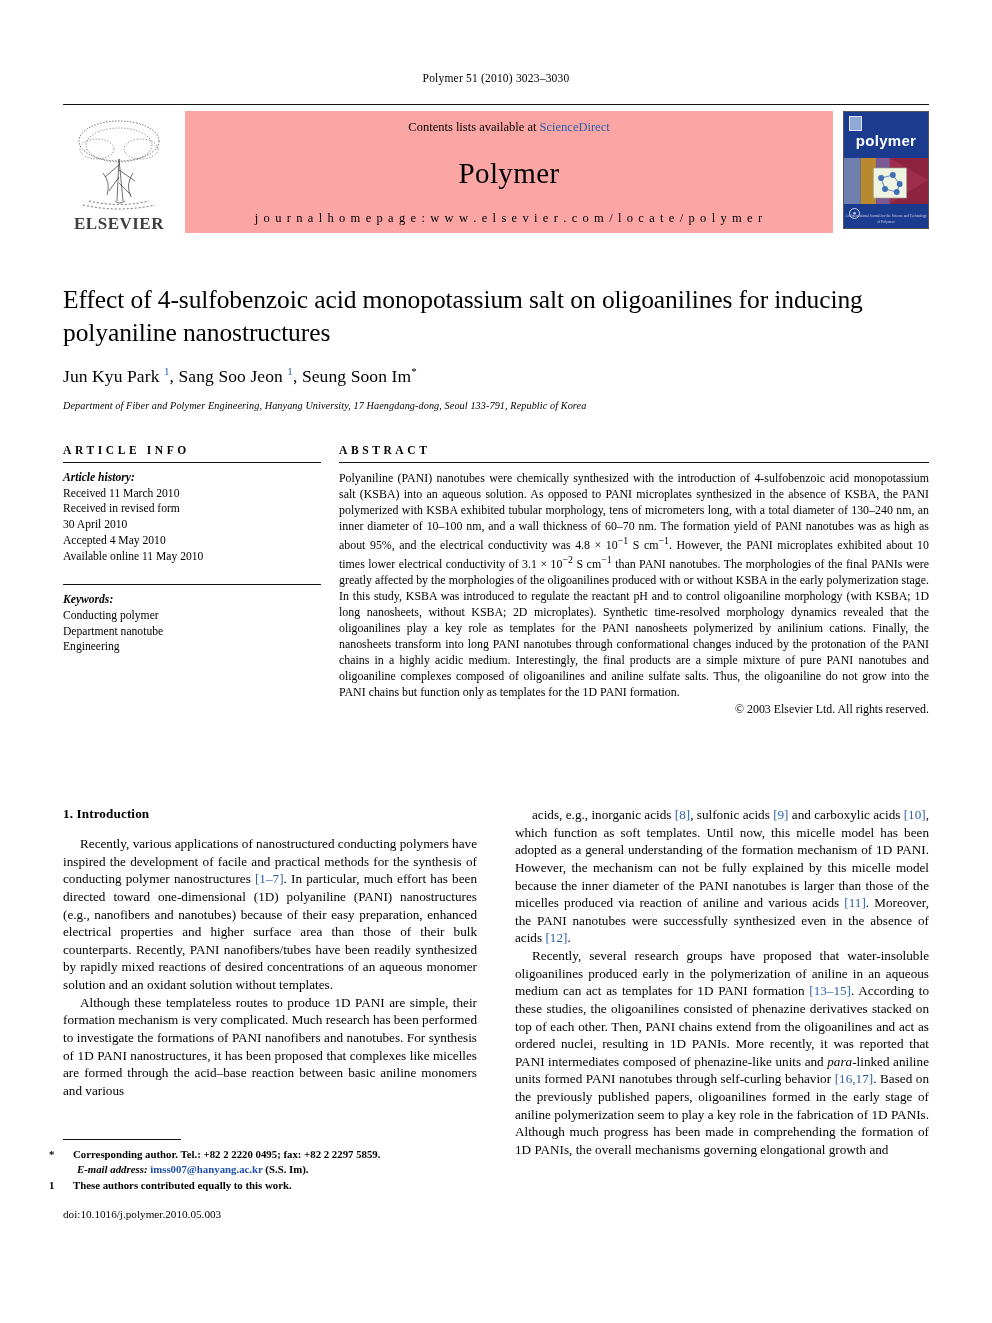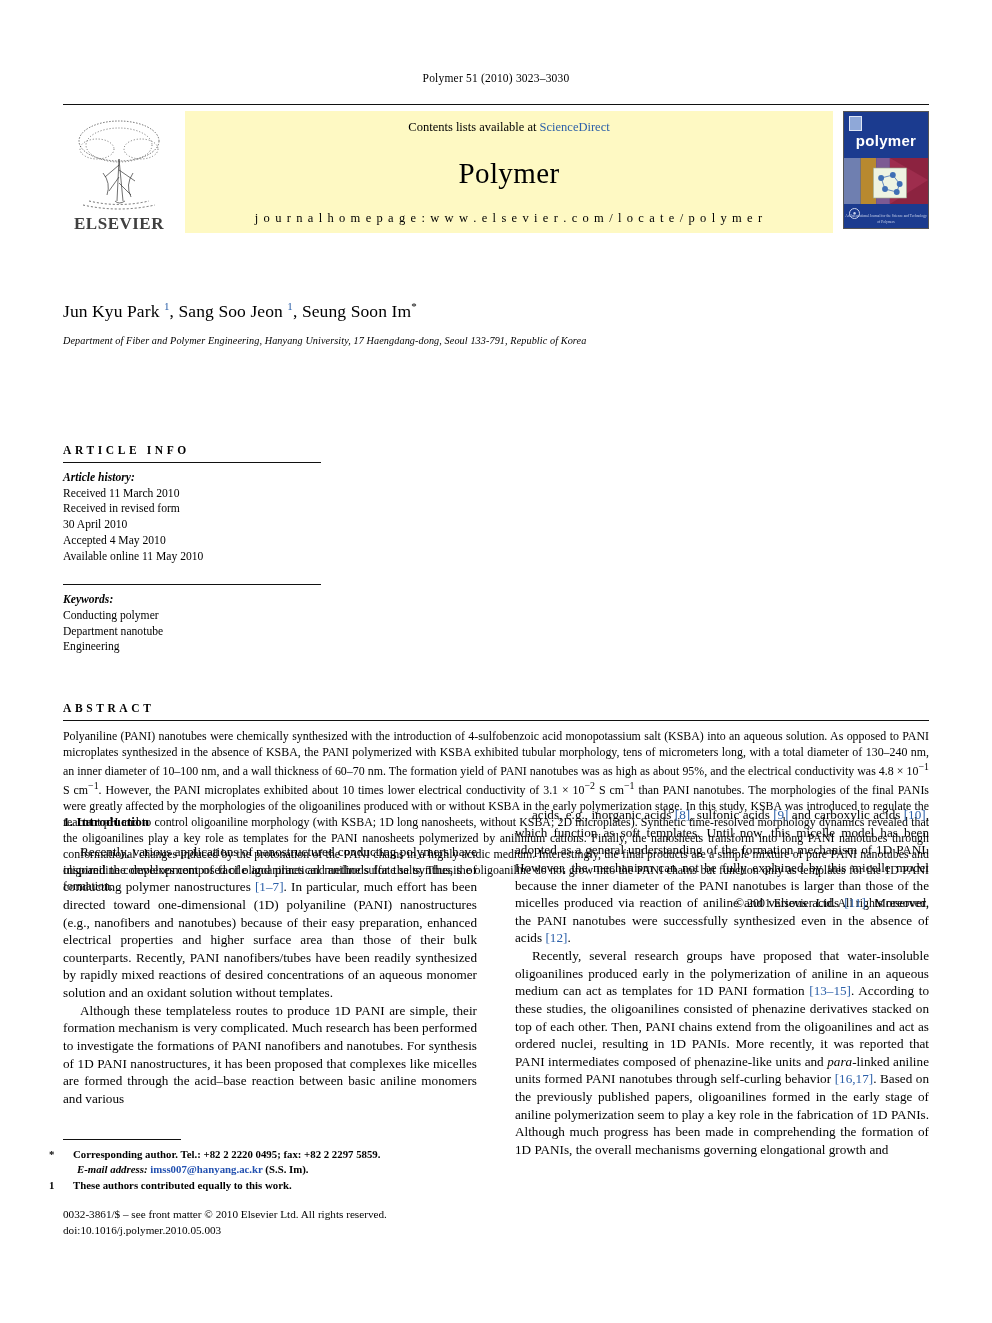--- a/index.html
+++ b/index.html
@@ -65,21 +65,21 @@
     font-family: "Liberation Serif", serif;
     font-size: 17px;
     letter-spacing: .5px;
     color: #404040;
     font-weight: 700;
     line-height: 1;
     padding-bottom: 1px;
   }
   .masthead-center {
     flex: 1 1 auto;
-    background: #fef9c3;
+    background: #fca5a5;
     margin-left: 10px;
     margin-right: 10px;
     display: flex;
     flex-direction: column;
     justify-content: space-between;
     align-items: center;
     padding: 9px 0 7px 0;
     box-sizing: border-box;
   }
   .contents-line {
@@ -180,21 +180,21 @@
     font-style: italic;
     letter-spacing: .1px;
   }
 
   
   .infoabs {
     position: absolute;
     left: 63px; top: 444px;
     width: 866px;
     display: flex;
-    flex-direction: column;
+    flex-direction: row;
   }
   .col-info {
     flex: 0 0 258px;
     width: 258px;
     margin-right: 18px;
   }
   .col-abs {
     flex: 1 1 auto;
   }
   .sec-label {
@@ -235,21 +235,21 @@
     flex-direction: row;
   }
   .bcol {
     width: 414px;
     flex: 0 0 414px;
   }
   .bcol.right { margin-left: 38px; }
   h2.section-head {
     font-size: 13.2px;
     font-weight: 700;
-    margin: 8px 0 13px 0;
+    margin: 0 0 13px 0;
     letter-spacing: .1px;
   }
   p.body-p {
     font-size: 13.2px;
     line-height: 1.335;
     text-align: justify;
     margin: 0;
     text-indent: 17px;
     hyphens: none;
   }
@@ -346,20 +346,21 @@
           <path d="M38 20 L50 17 M50 17 L57 26 M57 26 L54 34 M54 34 L42 31 M42 31 L38 20" stroke="#3f6fb5" stroke-width="0.8" fill="none"></path>
         </svg>
         <div class="cover-circ">●</div>
         <div class="cover-foot">An International Journal for the Science and Technology of Polymers</div>
       </div>
 
     </div>
   </div>
 
   <div class="title-block">
+    <h1 class="article-title">Effect of 4-sulfobenzoic acid monopotassium salt on oligoanilines for inducing polyaniline nanostructures</h1>
     <div class="authors">Jun Kyu Park&nbsp;<sup>1</sup>, Sang Soo Jeon&nbsp;<sup>1</sup>, Seung Soon Im<sup class="star">*</sup></div>
     <div class="affiliation">Department of Fiber and Polymer Engineering, Hanyang University, 17 Haengdang-dong, Seoul 133-791, Republic of Korea</div>
   </div>
 
   <div class="infoabs">
 
     <div class="col-info">
       <div class="sec-label">ARTICLE INFO</div>
       <div class="hr-thick"></div>
       <div class="hist">
@@ -378,21 +379,21 @@
           <div>Department nanotube</div>
           <div>Engineering</div>
         </div>
       </div>
     </div>
 
     <div class="col-abs">
       <div class="sec-label">ABSTRACT</div>
       <div class="hr-thick"></div>
       <div class="abstract">Polyaniline (PANI) nanotubes were chemically synthesized with the introduction of 4-sulfobenzoic acid monopotassium salt (KSBA) into an aqueous solution. As opposed to PANI microplates synthesized in the absence of KSBA, the PANI polymerized with KSBA exhibited tubular morphology, tens of micrometers long, with a total diameter of 130–240 nm, an inner diameter of 10–100 nm, and a wall thickness of 60–70 nm. The formation yield of PANI nanotubes was as high as about 95%, and the electrical conductivity was 4.8 × 10<sup>−1</sup> S cm<sup>−1</sup>. However, the PANI microplates exhibited about 10 times lower electrical conductivity of 3.1 × 10<sup>−2</sup> S cm<sup>−1</sup> than PANI nanotubes. The morphologies of the final PANIs were greatly affected by the morphologies of the oligoanilines produced with or without KSBA in the early polymerization stage. In this study, KSBA was introduced to regulate the reactant pH and to control oligoaniline morphology (with KSBA; 1D long nanosheets, without KSBA; 2D microplates). Synthetic time-resolved morphology dynamics revealed that the oligoanilines play a key role as templates for the PANI nanosheets polymerized by anilinium cations. Finally, the nanosheets transform into long PANI nanotubes through conformational changes induced by the protonation of the PANI chains in a highly acidic medium. Interestingly, the final products are a simple mixture of pure PANI nanotubes and oligoaniline complexes composed of oligoanilines and aniline sulfate salts. Thus, the oligoaniline do not grow into the PANI chains but function only as templates for the 1D PANI formation.</div>
-      <div class="copyright">© 2001 Elsevier Ltd. All rights reserved.</div>
+      <div class="copyright">© 2003 Elsevier Ltd. All rights reserved.</div>
     </div>
 
   </div>
 
   <div class="body-cols">
     <div class="bcol left">
       <h2 class="section-head">1. Introduction</h2>
       <p class="body-p">Recently, various applications of nanostructured conducting polymers have inspired the development of facile and practical methods for the synthesis of conducting polymer nanostructures <span class="cit">[1–7]</span>. In particular, much effort has been directed toward one-dimensional (1D) polyaniline (PANI) nanostructures (e.g., nanofibers and nanotubes) because of their easy preparation, enhanced electrical properties and higher surface area than those of their bulk counterparts. Recently, PANI nanofibers/tubes have been readily synthesized by rapidly mixed reactions of desired concentrations of an aqueous monomer solution and an oxidant solution without templates.</p>
       <p class="body-p">Although these templateless routes to produce 1D PANI are simple, their formation mechanism is very complicated. Much research has been performed to investigate the formations of PANI nanofibers and nanotubes. For synthesis of 1D PANI nanostructures, it has been proposed that complexes like micelles are formed through the acid–base reaction between basic aniline monomers and various</p>
     </div>
@@ -407,17 +408,16 @@
     <div class="fn"><span class="mark">*</span>Corresponding author. Tel.: +82 2 2220 0495; fax: +82 2 2297 5859.</div>
     <div class="fn" style="padding-left:14px;text-indent:0;">
       <span class="em">E-mail address:</span>
       <a class="mail" href="#">imss007@hanyang.ac.kr</a>
       <span>(S.S. Im).</span>
     </div>
     <div class="fn"><span class="mark">1</span>These authors contributed equally to this work.</div>
   </div>
 
   <div class="page-footer">
-    <div>0032-3861/$ – see front matter © 2010 Elsevier Ltd. All rights reserved.</div>
     <div>doi:10.1016/j.polymer.2010.05.003</div>
   </div>
 
 </div>
 
 </body></html>

